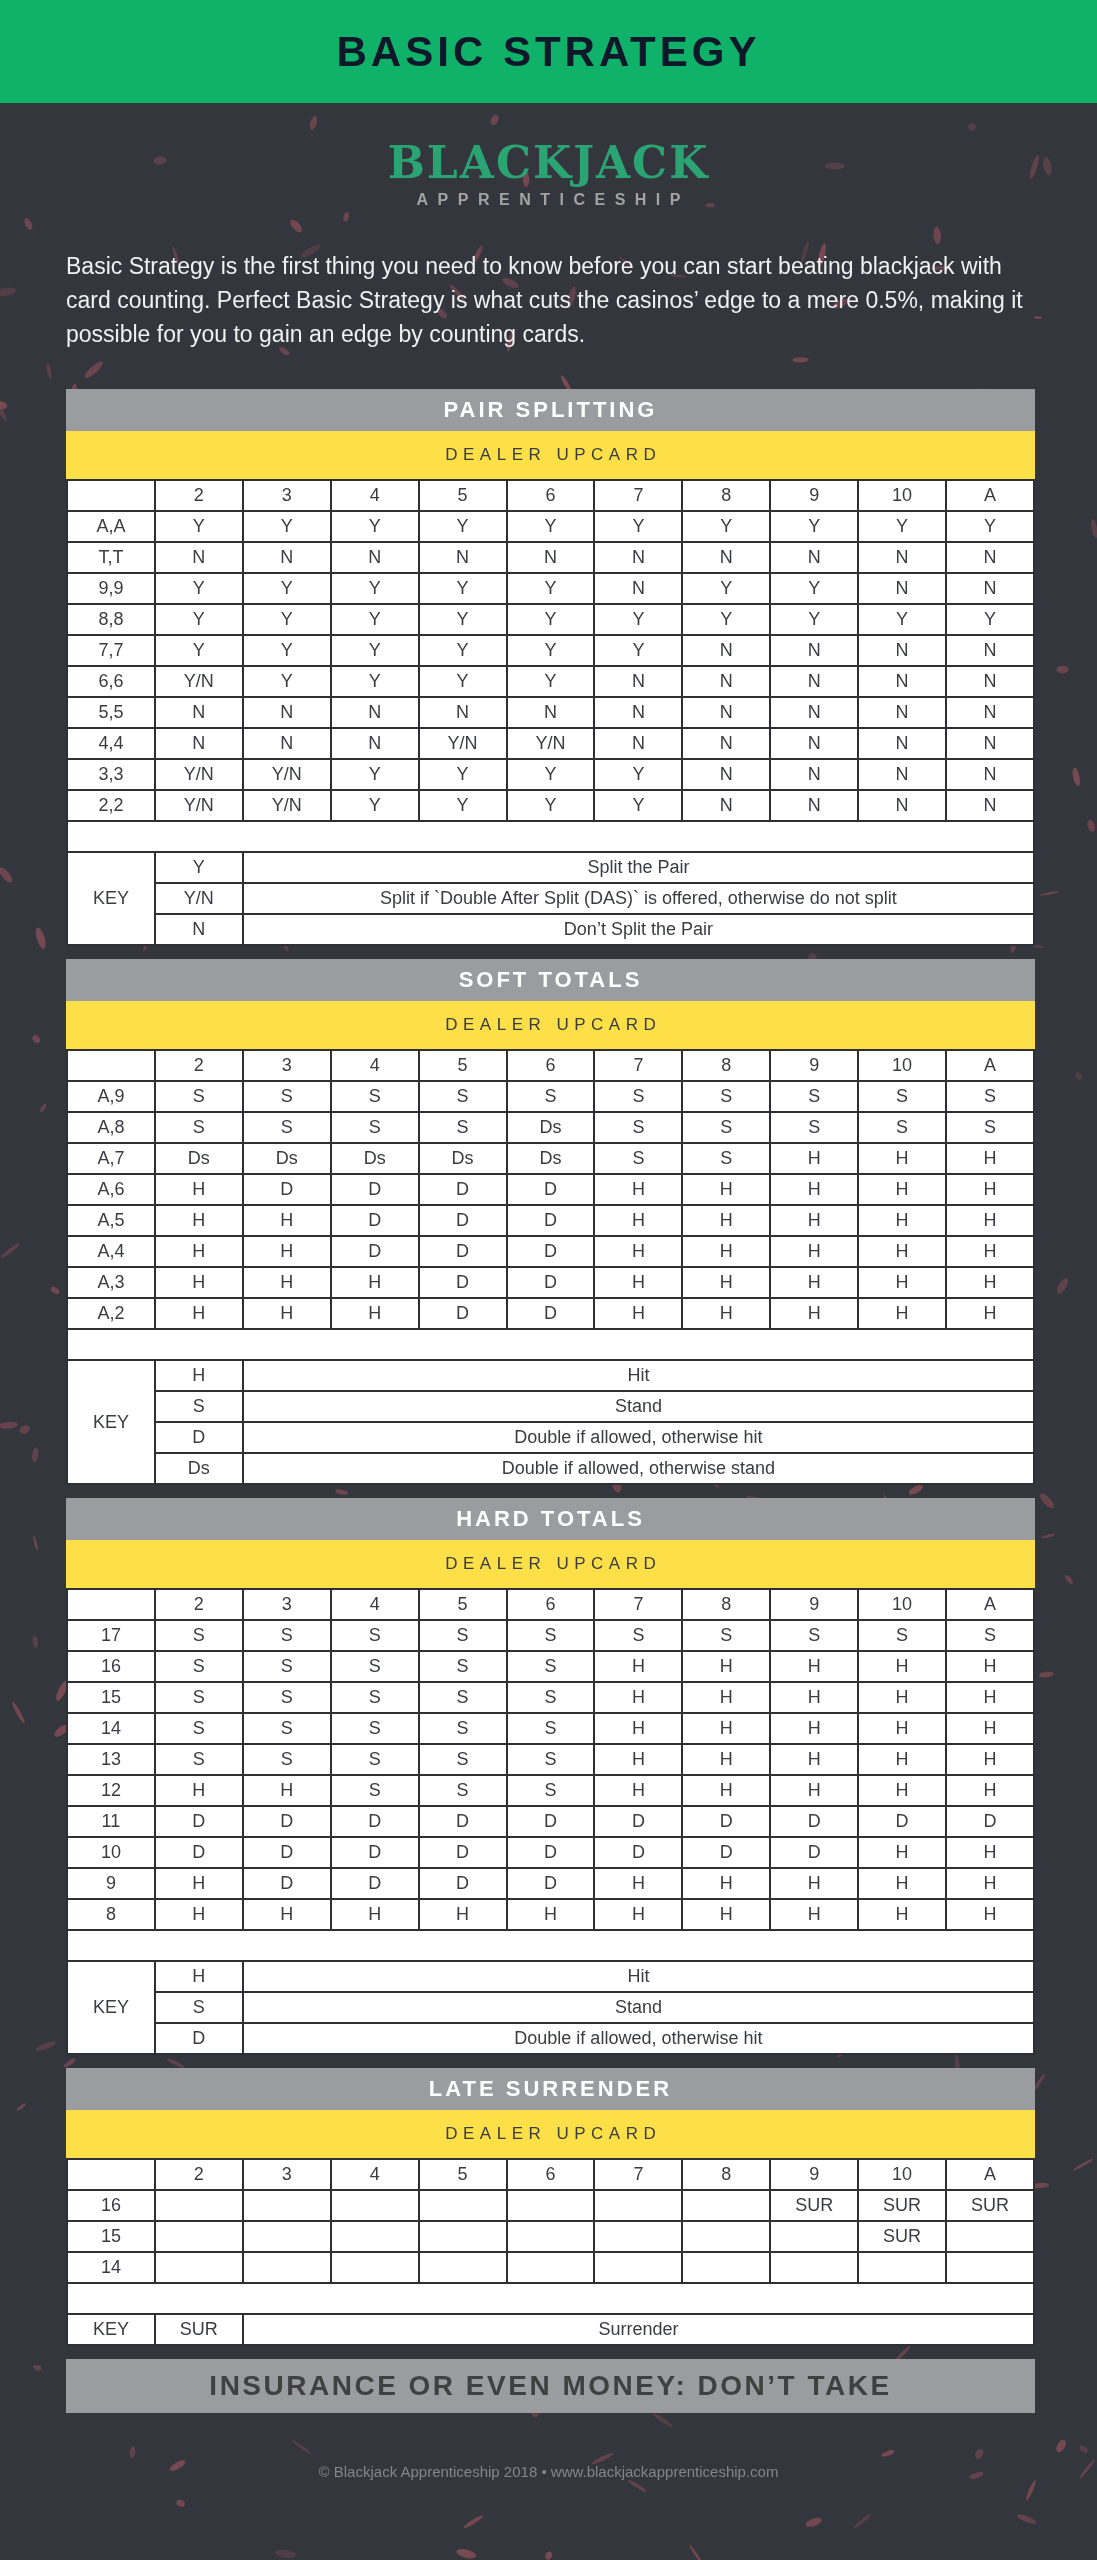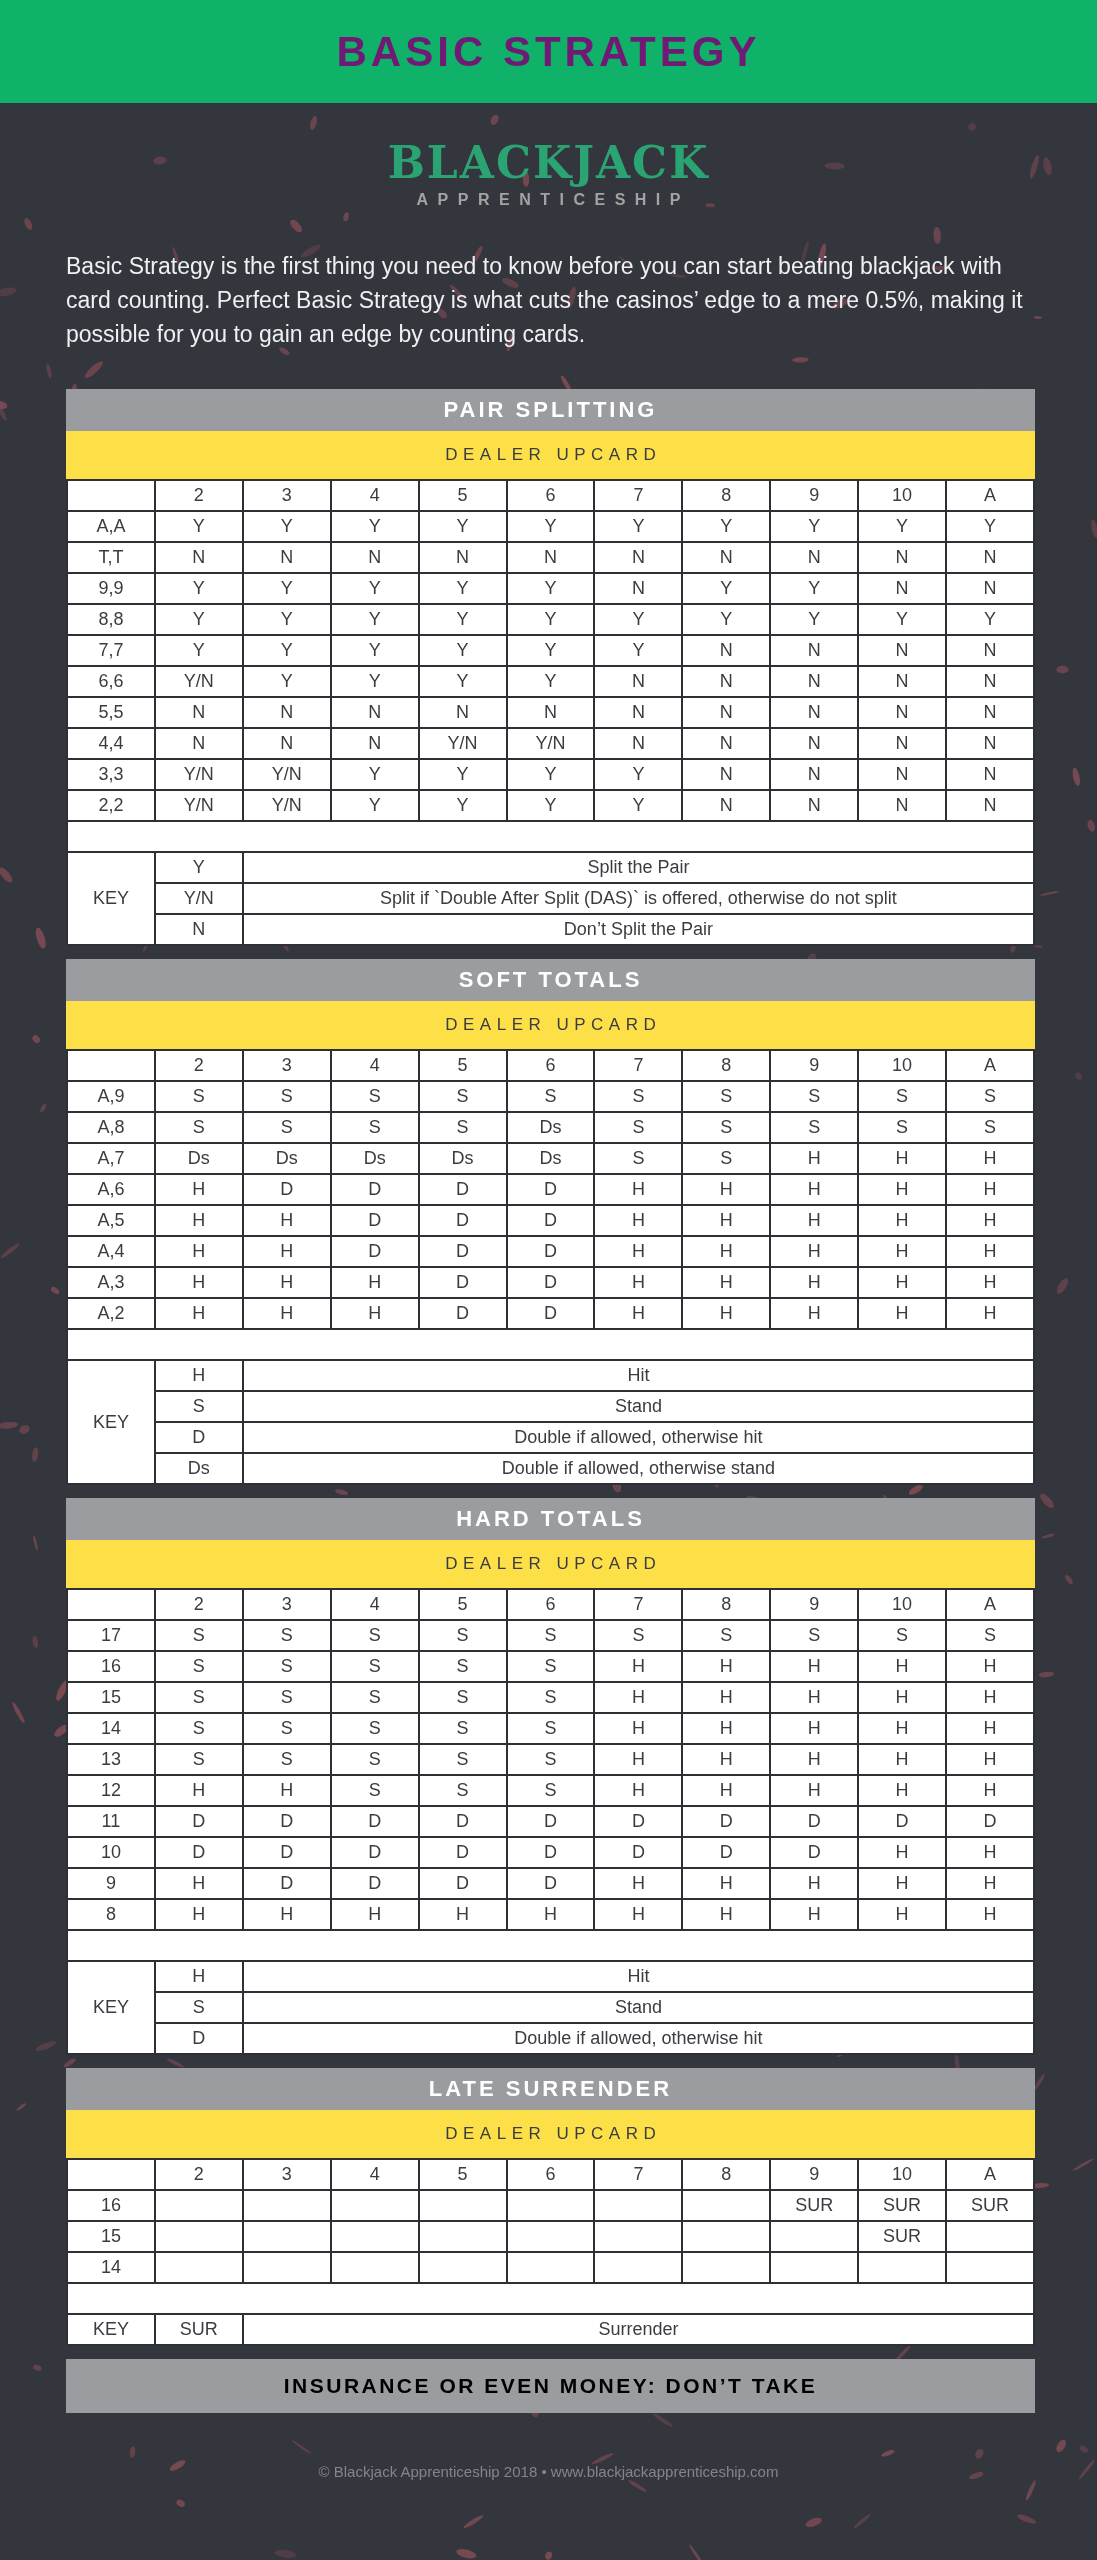--- a/index.html
+++ b/index.html
@@ -14,21 +14,21 @@
     position: absolute; top: 0; left: 0; z-index: 0;
   }
   .content { position: relative; z-index: 1; }
 
   
   .banner {
     height: 103px; background: #10b169;
     display: flex; align-items: center; justify-content: center;
   }
   .banner h1 {
-    margin: 0; color: #701a75; font-size: 42px; font-weight: bold;
+    margin: 0; color: #0f172a; font-size: 42px; font-weight: bold;
     letter-spacing: 4px;
   }
 
   
   .logo { text-align: center; margin-top: 37px; }
   .logo-main {
     font-family: "DejaVu Serif", serif; font-weight: bold;
     color: #2ba474; font-size: 44px; letter-spacing: 2px; line-height: 1.05;
   }
   .logo-sub {
@@ -81,21 +81,21 @@
   td.key-desc  {
     text-align: left; padding-left: 13px; font-size: 17.5px; color: #303236;
   }
 
   
   .insurance {
     margin: 13px 62px 0 66px; height: 54px; background: #9a9ca0;
     display: flex; align-items: center; justify-content: center;
   }
   .insurance span {
-    color: #000000; font-weight: bold; font-size: 21px; letter-spacing: 2.5px;
+    color: #404040; font-weight: bold; font-size: 28px; letter-spacing: 2.5px;
   }
 
   
   .footer {
     margin-top: 50px; text-align: center;
     color: #83858b; font-size: 15px;
   }
 </style>
 </head>
 <body>

